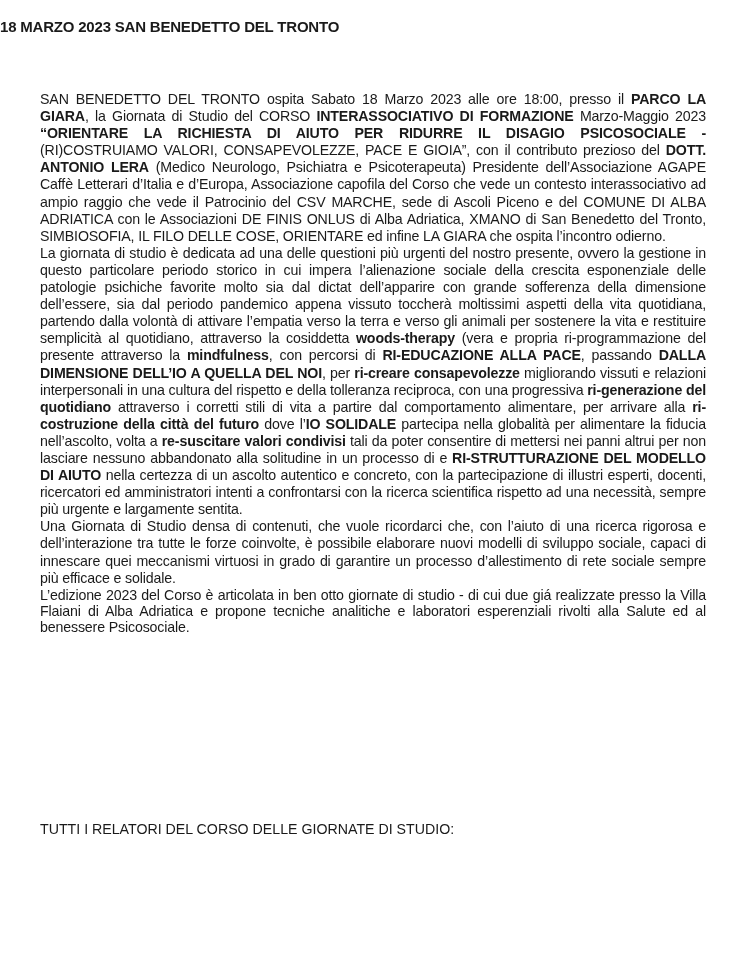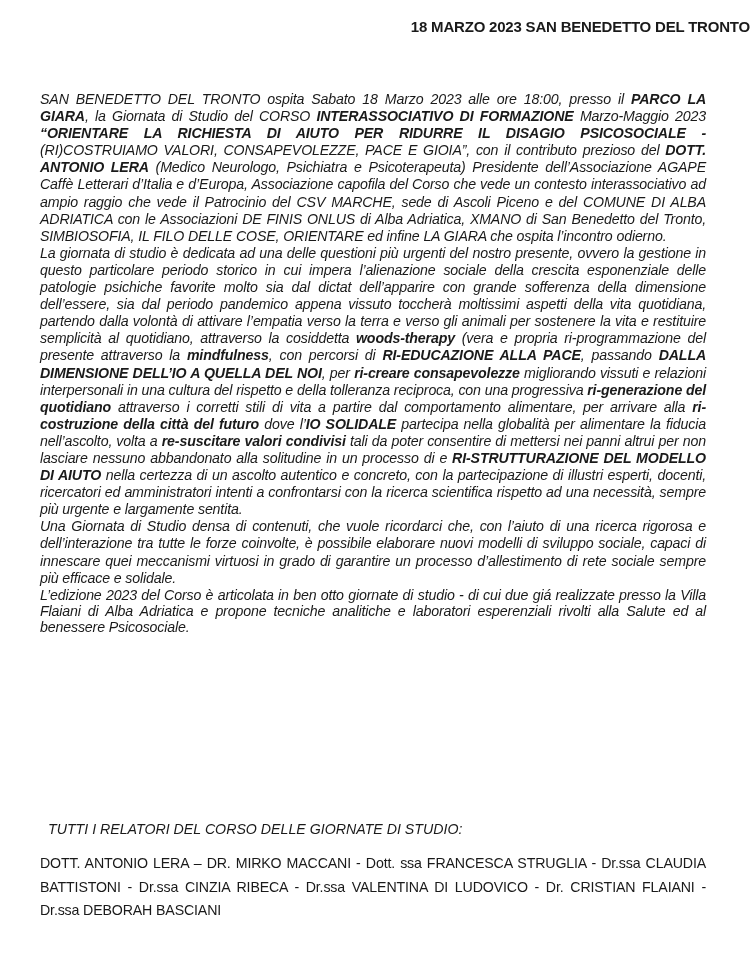--- a/index.html
+++ b/index.html
@@ -1,34 +1,33 @@
 <!DOCTYPE html>
 <html><head>
 <meta charset="utf-8">
 <style>
   html, body { margin: 0; padding: 0; background: #ffffff; }
   body { width: 750px; height: 962px; overflow: hidden; font-family: "Liberation Sans", sans-serif; color: #1a1a1a; }
   .page { position: relative; width: 750px; height: 962px; }
-  .date-title { position: absolute; top: 18px; left: 0; width: 750px; text-align: right; font-weight: bold; font-size: 15px; letter-spacing: -0.2px; }
+  .date-title { position: absolute; top: 18px; left: 0; width: 750px; text-align: left; font-weight: bold; font-size: 15px; letter-spacing: -0.2px; }
   .main-title { position: absolute; top: 56px; left: 40px; width: 680px; font-weight: bold; font-size: 15.2px; letter-spacing: -0.1px; }
   .body { position: absolute; top: 91px; left: 40px; width: 666px; font-size: 14.2px; line-height: 17.1px; text-align: justify; letter-spacing: -0.15px; }
-  .body p { margin: 0; font-style: italic; }
+  .body p { margin: 0; }
   .body b { font-weight: bold; }
-  .relatori-title { position: absolute; top: 821px; left: 48px; width: 670px; font-size: 14.2px; font-style: italic; }
+  .relatori-title { position: absolute; top: 821px; left: 40px; width: 670px; font-size: 14.2px; }
   .relatori { position: absolute; top: 852px; left: 40px; width: 666px; font-size: 14.2px; line-height: 23.5px; text-align: justify; letter-spacing: -0.15px; }
   .p4 { line-height: 16px; }
 </style>
 </head>
 <body>
 
 <div class="page">
   <div class="date-title">18 MARZO 2023 SAN BENEDETTO DEL TRONTO</div>
 
   <div class="body">
     <p><span>SAN BENEDETTO DEL TRONTO  ospita Sabato 18 Marzo 2023 alle ore 18:00, presso il </span><b>PARCO LA GIARA</b><span>, la Giornata di Studio del CORSO </span><b>INTERASSOCIATIVO DI FORMAZIONE</b><span> Marzo-Maggio 2023 </span><b>“ORIENTARE LA RICHIESTA DI AIUTO PER RIDURRE IL DISAGIO PSICOSOCIALE -</b><span> (RI)COSTRUIAMO VALORI, CONSAPEVOLEZZE, PACE E GIOIA”, con il contributo prezioso del </span><b>DOTT. ANTONIO LERA</b><span> (Medico Neurologo, Psichiatra e Psicoterapeuta) Presidente dell’Associazione AGAPE Caffè Letterari d’Italia e d’Europa, Associazione capofila del Corso che vede un contesto interassociativo ad ampio raggio che vede il Patrocinio del CSV MARCHE, sede di Ascoli Piceno e del COMUNE DI ALBA ADRIATICA con le Associazioni DE FINIS ONLUS di Alba Adriatica, XMANO di  San Benedetto del Tronto, SIMBIOSOFIA, IL FILO DELLE COSE, ORIENTARE ed infine LA GIARA che ospita l’incontro odierno.</span></p>
     <p><span>La giornata di studio è dedicata ad una delle questioni più urgenti del nostro presente, ovvero la gestione in questo particolare periodo storico in cui impera l’alienazione sociale della crescita esponenziale delle patologie psichiche favorite molto sia dal dictat dell’apparire con grande sofferenza della dimensione dell’essere, sia dal periodo pandemico appena vissuto toccherà moltissimi aspetti della vita quotidiana, partendo dalla volontà di attivare l’empatia verso la terra e verso gli animali per sostenere la vita e restituire semplicità al quotidiano, attraverso la cosiddetta </span><b>woods-therapy</b><span> (vera e propria ri-programmazione del presente attraverso la </span><b>mindfulness</b><span>, con percorsi di </span><b>RI-EDUCAZIONE ALLA PACE</b><span>, passando </span><b>DALLA DIMENSIONE DELL’IO A QUELLA DEL NOI</b><span>, per </span><b>ri-creare consapevolezze</b><span> migliorando vissuti e relazioni interpersonali in una cultura del rispetto e della tolleranza reciproca,  con una progressiva </span><b>ri-generazione del quotidiano</b><span> attraverso i corretti stili di vita a partire dal comportamento alimentare, per arrivare alla </span><b>ri-costruzione della città del futuro</b><span> dove l’</span><b>IO SOLIDALE</b><span> partecipa nella globalità per alimentare la fiducia nell’ascolto,  volta a </span><b>re-suscitare valori condivisi</b><span> tali da poter consentire di mettersi nei panni altrui per non lasciare nessuno abbandonato alla solitudine in un processo di e </span><b>RI-STRUTTURAZIONE DEL MODELLO DI AIUTO</b><span> nella certezza di un ascolto autentico e concreto, con la partecipazione di illustri esperti, docenti, ricercatori ed amministratori intenti a confrontarsi con la ricerca scientifica rispetto ad una necessità, sempre più urgente e largamente sentita.</span></p>
     <p><span>Una Giornata di Studio densa di contenuti, che vuole ricordarci che, con l’aiuto di una ricerca rigorosa e dell’interazione tra tutte le forze coinvolte, è possibile elaborare nuovi modelli di sviluppo sociale, capaci di innescare quei meccanismi virtuosi in grado di garantire un processo d’allestimento di rete sociale sempre più efficace e solidale.</span></p>
     <p class="p4"><span>L’edizione 2023 del Corso è articolata in ben otto giornate di studio - di cui due giá realizzate presso la Villa Flaiani di Alba Adriatica e propone tecniche analitiche e laboratori esperenziali rivolti alla Salute ed al benessere Psicosociale.</span></p>
   </div>
 
   <div class="relatori-title">TUTTI I RELATORI DEL CORSO DELLE GIORNATE DI STUDIO:</div>
-  <div class="relatori">DOTT. ANTONIO LERA – DR. MIRKO MACCANI - Dott. ssa  FRANCESCA STRUGLIA - Dr.ssa CLAUDIA BATTISTONI - Dr.ssa CINZIA RIBECA - Dr.ssa VALENTINA DI LUDOVICO - Dr. CRISTIAN FLAIANI - Dr.ssa DEBORAH BASCIANI</div>
 </div>
 
 </body></html>

